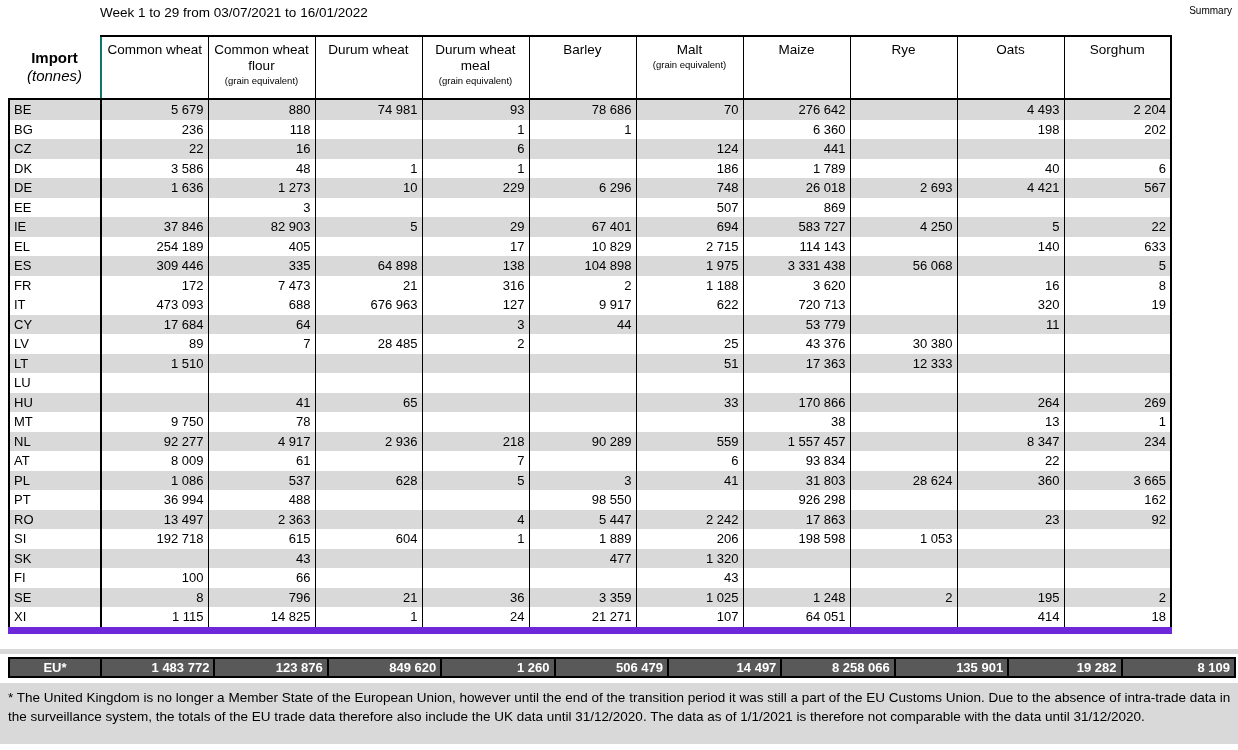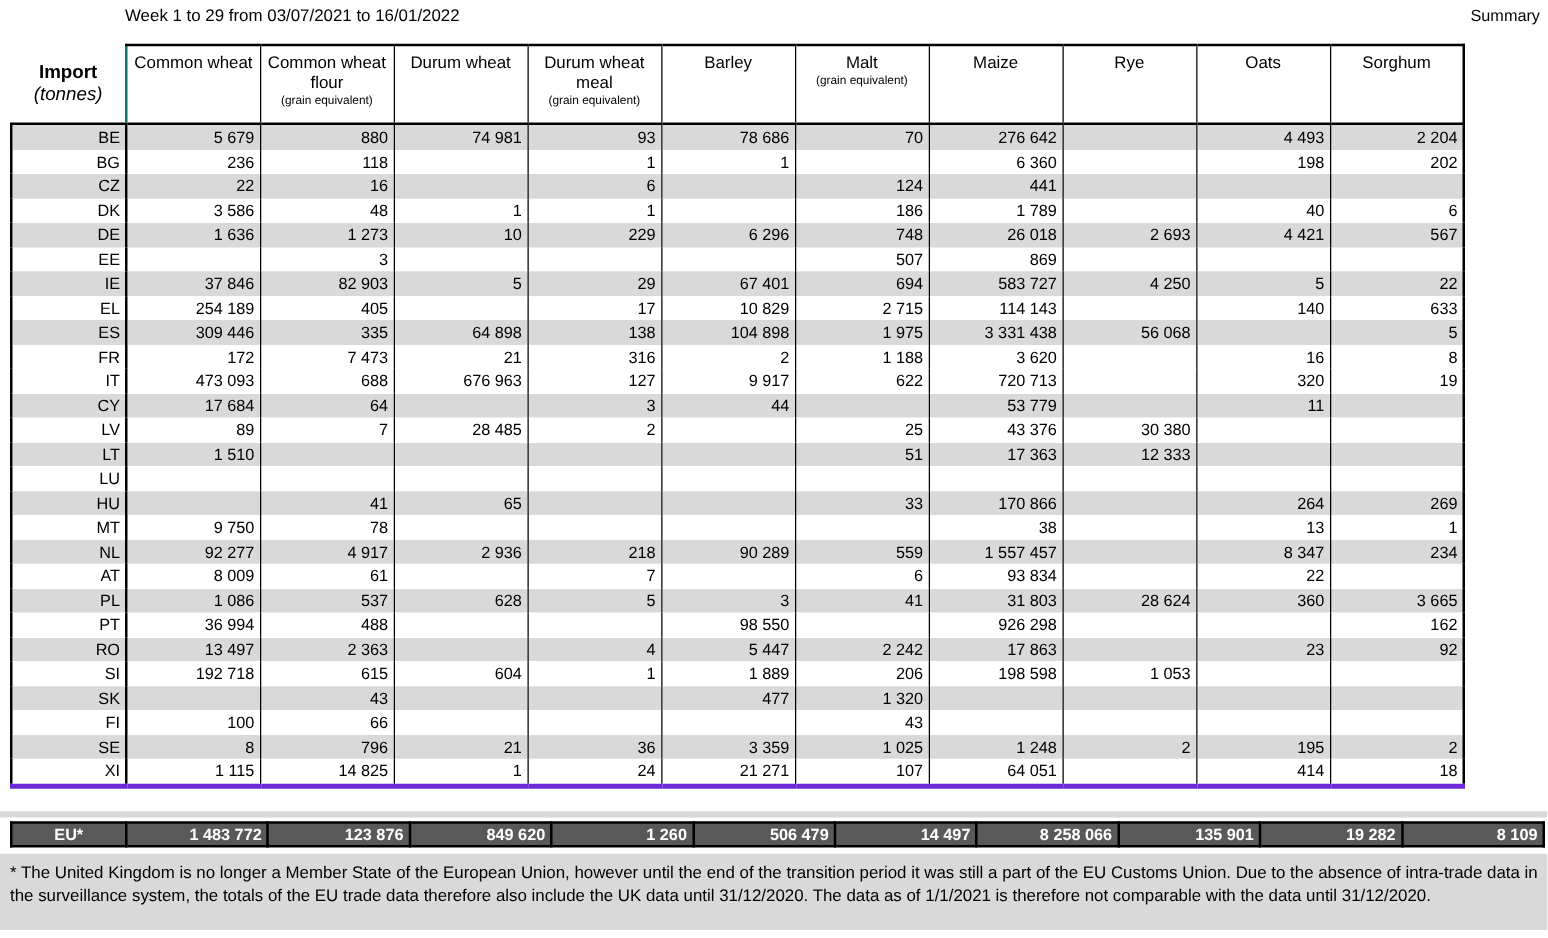--- a/index.html
+++ b/index.html
@@ -3,21 +3,21 @@
 <meta charset="utf-8">
 <style>
   html,body{margin:0;padding:0;}
   body{
     width:1238px;height:750px;position:relative;
     background:#fff;color:#000;
     font-family:"Liberation Sans", sans-serif;
     overflow:hidden;
   }
   .title{position:absolute;left:100px;top:5px;font-size:13.5px;}
-  .summary{position:absolute;right:6px;top:5px;font-size:13px;}
+  .summary{position:absolute;right:6px;top:5px;font-size:10px;}
 
   table.main{
     position:absolute;left:8px;top:35px;width:1164px;
     border-collapse:collapse;table-layout:fixed;
   }
   table.main col.country-col{width:92px;}
 
   table.main thead th{
     vertical-align:top;padding:5px 2px 0 2px;height:56px;
     font-weight:normal;font-size:13.5px;line-height:16px;text-align:center;
@@ -34,26 +34,26 @@
   .import-label{display:block;font-weight:bold;font-size:15px;line-height:18px;}
   .import-unit{display:block;font-style:italic;font-size:15px;line-height:18px;}
   .sub{display:block;font-size:9.5px;line-height:11px;margin-top:1px;}
 
   table.main tbody td{
     height:19.5px;font-size:13px;padding:0 4px;
     white-space:nowrap;overflow:hidden;
   }
   table.main tbody tr.stripe td{background:var(--stripe,#d9d9d9);}
   table.main tbody td.country{
-    text-align:right;
+    text-align:left;
     border-left:2px solid #000;border-right:2px solid #000;
   }
   table.main tbody td.num{text-align:right;border-right:1px solid #000;}
   table.main tbody td.num.last{border-right:2px solid #000;}
-  table.main tbody tr.lastrow td{border-bottom:4px solid #6d28d9;}
+  table.main tbody tr.lastrow td{border-bottom:7px solid #6d28d9;}
 
   .sep-band{
     position:absolute;left:0;top:649px;width:1238px;height:5px;
     background:var(--stripe,#d9d9d9);
   }
 
   table.total{
     position:absolute;left:8px;top:657px;width:1228px;
     border-collapse:collapse;table-layout:fixed;
   }

